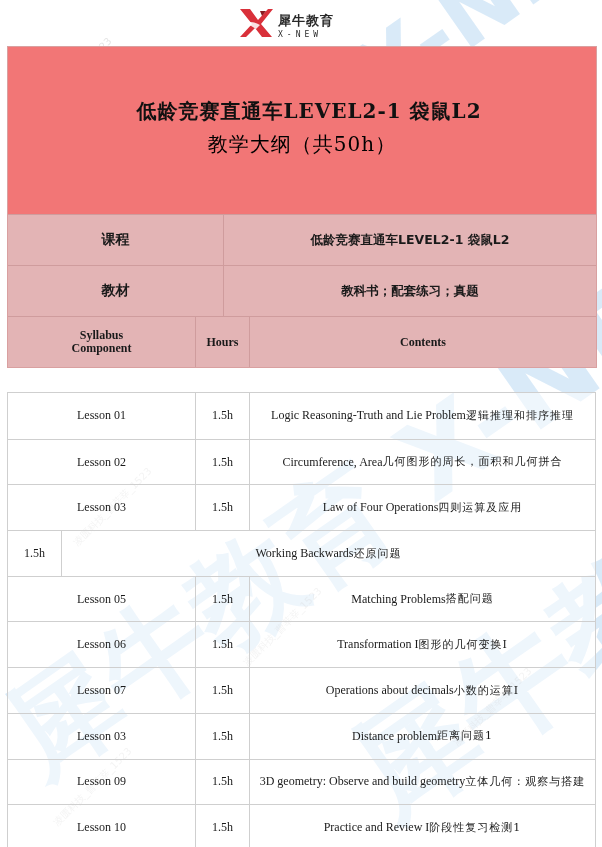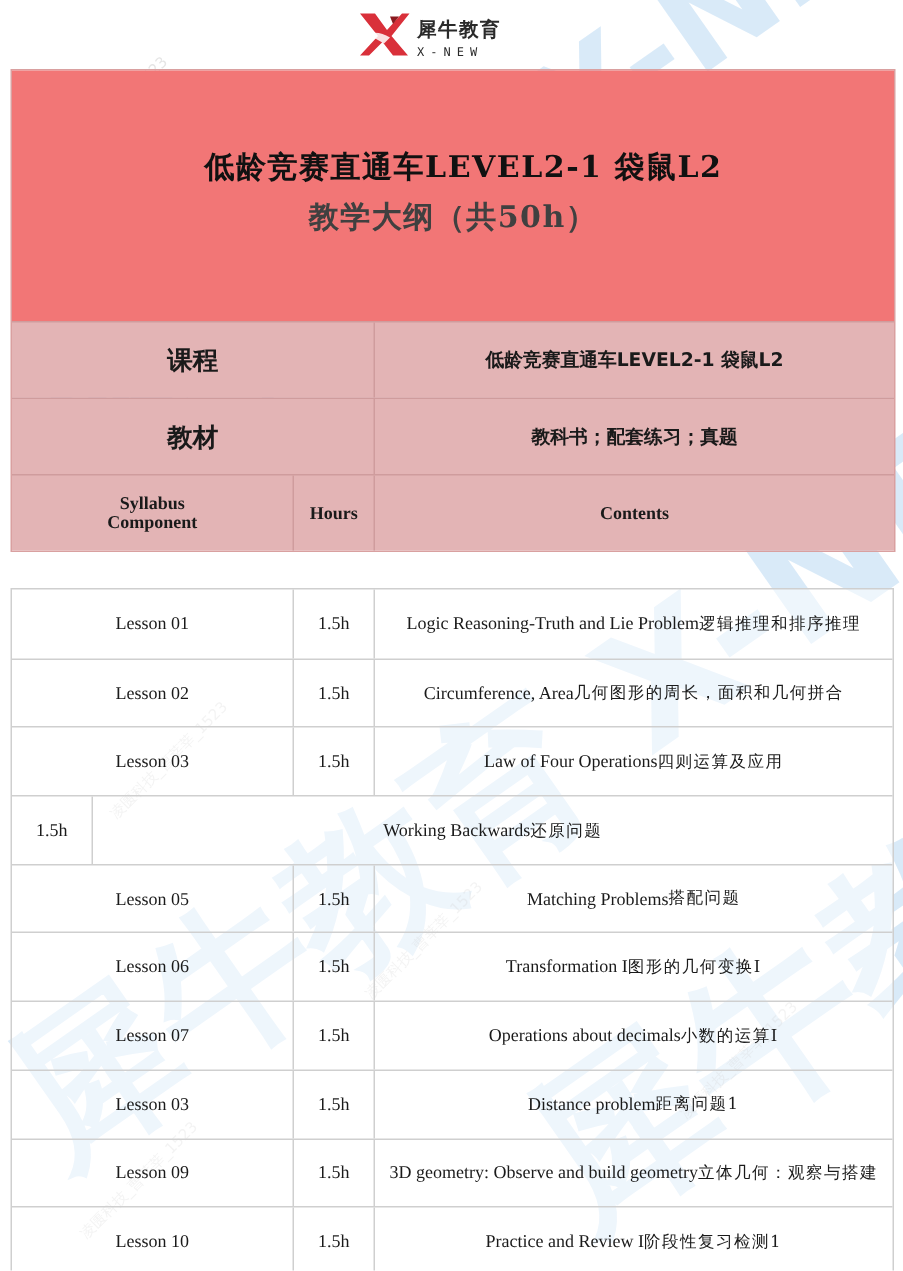--- a/index.html
+++ b/index.html
@@ -12,24 +12,24 @@
 
   .logo { position: absolute; left: 238px; top: 3px; height: 36px; display: flex; align-items: flex-end; z-index: 2; }
   .logo-mark { width: 36px; height: 32px; position: relative; }
   .logo-text { margin-left: 4px; display: flex; flex-direction: column; line-height: 1; }
   .logo-cn { font-family: "DejaVu Sans", sans-serif; font-weight: bold; font-size: 13px; color: #2a2a2a; letter-spacing: 1px; }
   .logo-en { font-family: "DejaVu Sans Mono", monospace; font-size: 8px; color: #2a2a2a; letter-spacing: 4px; margin-top: 4px; }
 
   .header-table { position: absolute; left: 7px; top: 46px; width: 590px; z-index: 1; border: 1px solid #d9a0a0; }
   .title-block { height: 167px; background: #f27676; display: flex; flex-direction: column; align-items: center; justify-content: center; padding-bottom: 6px; }
   .title-line1 { font-family: "DejaVu Serif", serif; font-weight: bold; font-size: 20px; color: #111; letter-spacing: 1px; margin-left: 14px; }
-  .title-line2 { font-family: "DejaVu Serif", serif; font-weight: bold; font-size: 20px; color: #404040; letter-spacing: 1px; margin-top: 6px; }
+  .title-line2 { font-family: "DejaVu Serif", serif; font-weight: normal; font-size: 20px; color: #000000; letter-spacing: 1px; margin-top: 6px; }
 
   .info-row { display: flex; height: 51px; background: #e3b4b5; border-top: 1px solid #cf9c9d; }
-  .info-label { width: 242px; display: flex; align-items: center; justify-content: center; border-right: 1px solid #cf9c9d; font-family: "DejaVu Sans", sans-serif; font-weight: bold; font-size: 17px; }
+  .info-label { width: 216px; display: flex; align-items: center; justify-content: center; border-right: 1px solid #cf9c9d; font-family: "DejaVu Sans", sans-serif; font-weight: bold; font-size: 14px; }
   .info-value { flex: 1; display: flex; align-items: center; justify-content: center; font-family: "DejaVu Sans", sans-serif; font-weight: bold; font-size: 12.5px; }
 
   .head-row { display: flex; height: 51px; background: #e3b4b5; border-top: 1px solid #cf9c9d; }
   .head-cell { display: flex; align-items: center; justify-content: center; text-align: center; font-weight: bold; font-size: 12px; line-height: 1.05; }
   .c1 { width: 188px; border-right: 1px solid #cf9c9d; }
   .c2 { width: 54px; border-right: 1px solid #cf9c9d; }
   .c3 { flex: 1; }
 
   .lessons { position: absolute; left: 7px; top: 392px; width: 589px; z-index: 1; border: 1px solid #cfcfcf; background: rgba(255,255,255,0.55); }
   .lesson-row { display: flex; height: 45.7px; border-top: 1px solid #cfcfcf; }

